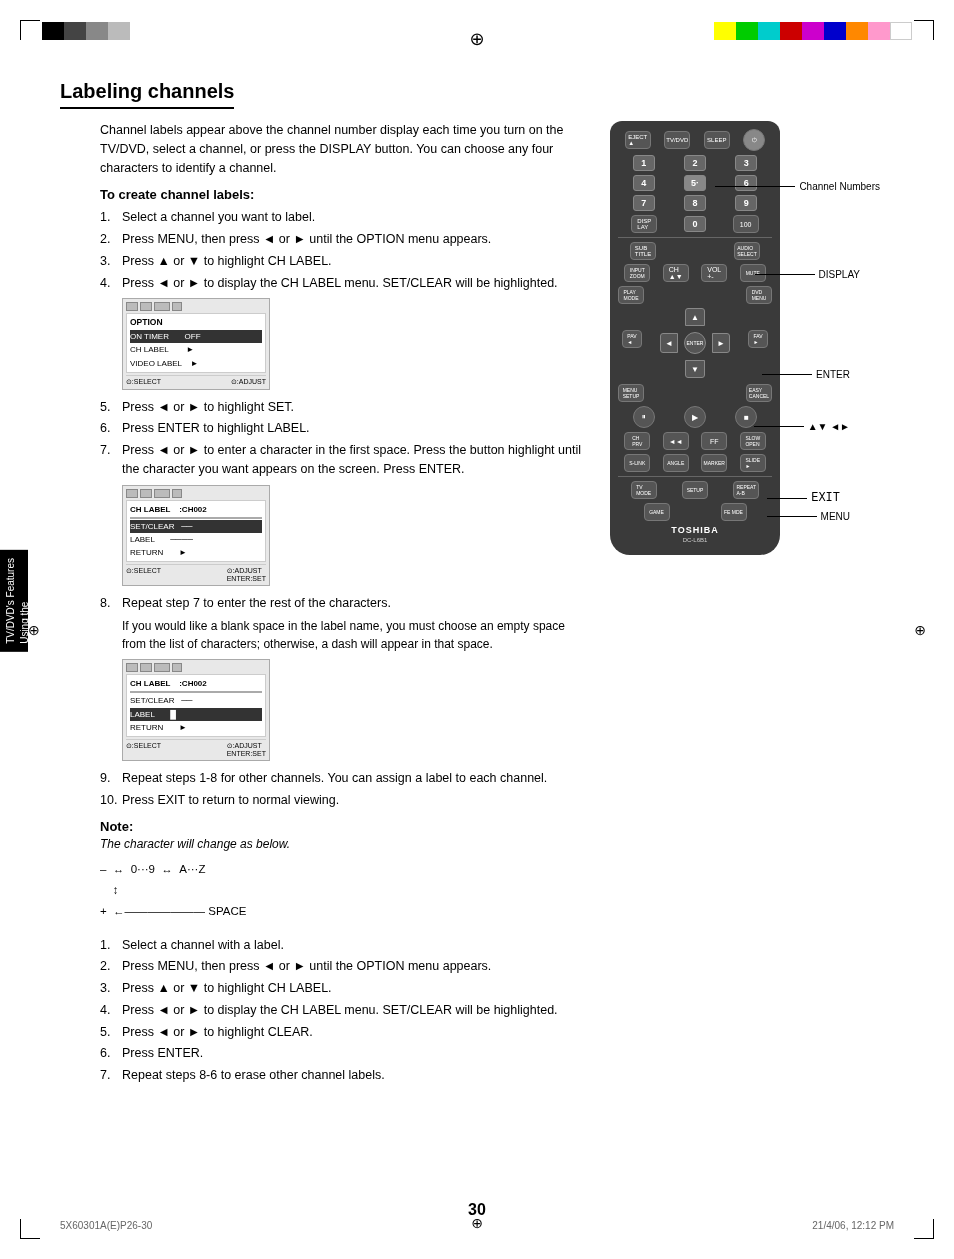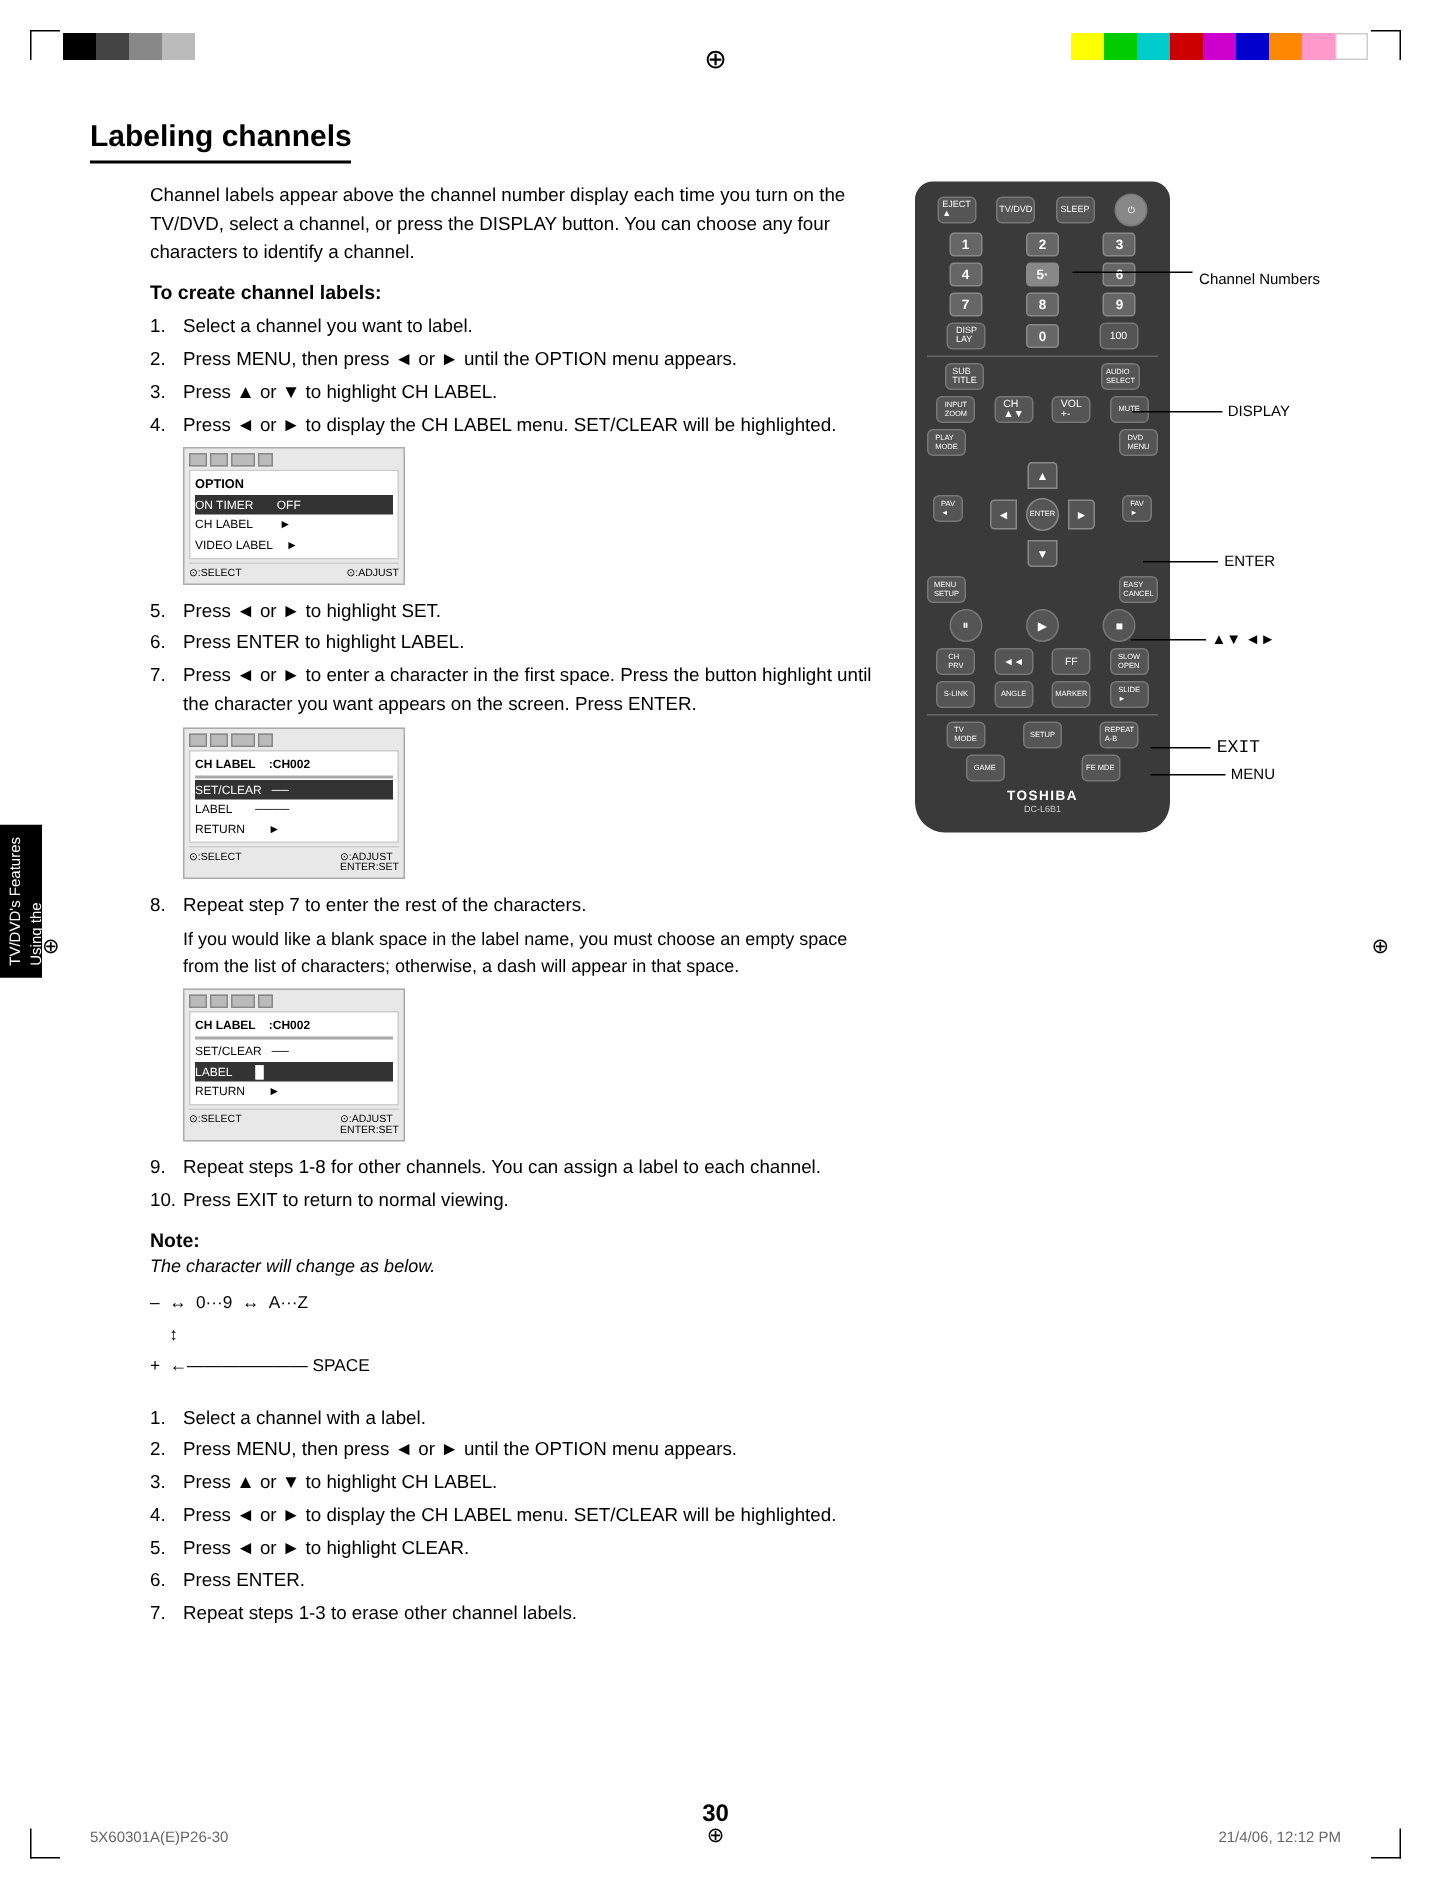--- a/index.html
+++ b/index.html
@@ -592,21 +592,21 @@
               <li>
                 <span class="num">5.</span>
                 <span class="text">Press ◄ or ► to highlight CLEAR.</span>
               </li>
               <li>
                 <span class="num">6.</span>
                 <span class="text">Press ENTER.</span>
               </li>
               <li>
                 <span class="num">7.</span>
-                <span class="text">Repeat steps 1-3 to erase other channel labels.</span>
+                <span class="text">Repeat steps 8-6 to erase other channel labels.</span>
               </li>
             </ol>
           </div>
         </div>
       </div>
     </div>
 
     <div style="position: relative; width: 260px; flex-shrink:0;">
 
       <div style="position:relative; width:260px;">
@@ -724,21 +724,21 @@
             <div class="remote-row">
               <div class="remote-btn" style="font-size:5px;">GAME</div>
               <div class="remote-btn" style="font-size:5px;">FE MDE</div>
             </div>
 
             <div class="remote-brand">TOSHIBA</div>
             <div class="remote-model">DC-L6B1</div>
           </div>
 
           
-          <div style="position:absolute; top:60px; right:-100px; font-size:10px; white-space:nowrap; display:flex; align-items:flex-start; gap:4px;">
+          <div style="position:absolute; top:60px; right:-100px; font-size:10px; white-space:nowrap; display:flex; align-items:center; gap:4px;">
             <div style="width:80px; height:1px; background:#000;"></div>
             <span>Channel Numbers</span>
           </div>
           <div style="position:absolute; top:148px; right:-80px; font-size:10px; white-space:nowrap; display:flex; align-items:center; gap:4px;">
             <div style="width:60px; height:1px; background:#000;"></div>
             <span>DISPLAY</span>
           </div>
           <div style="position:absolute; top:248px; right:-70px; font-size:10px; white-space:nowrap; display:flex; align-items:center; gap:4px;">
             <div style="width:50px; height:1px; background:#000;"></div>
             <span>ENTER</span>

